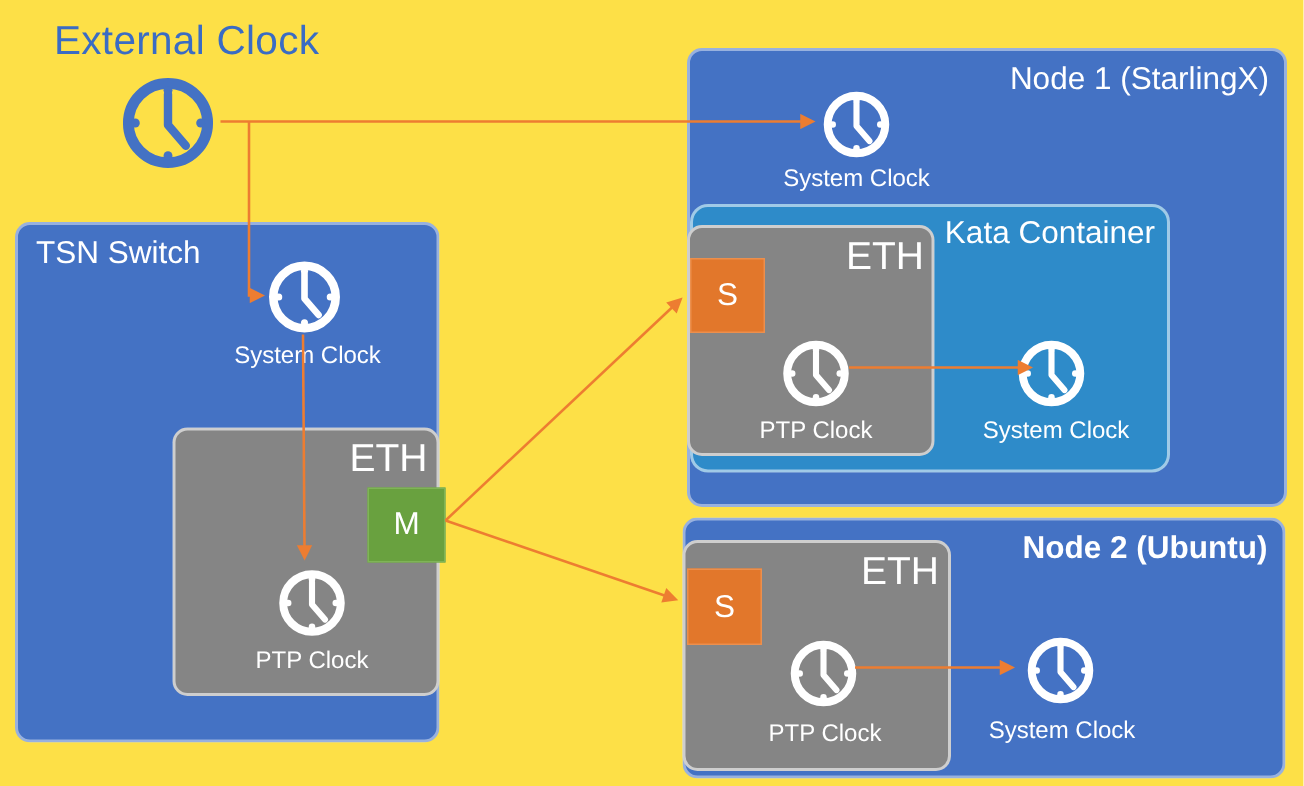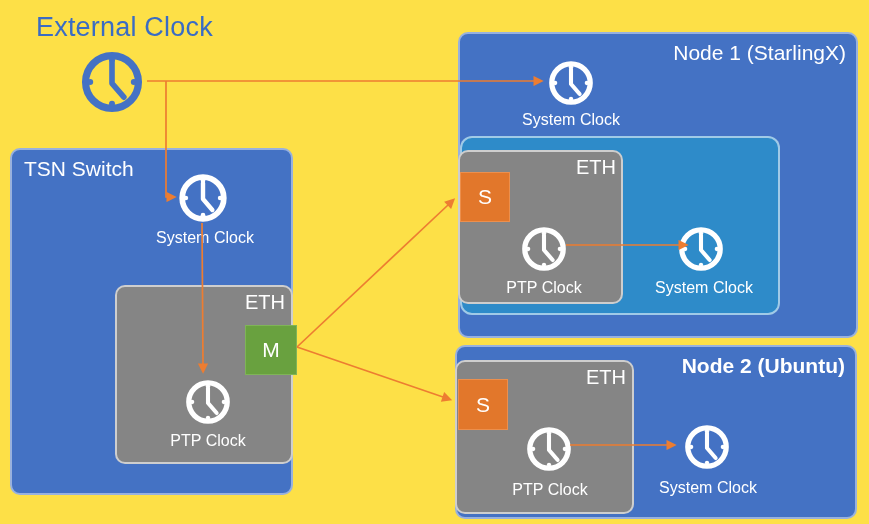--- a/index.html
+++ b/index.html
@@ -19,21 +19,21 @@
   .eth-box{background:#858585;border:2px solid rgba(255,255,255,.6);}
   .box-label{
     position:absolute;color:#ffffff;font-size:21px;white-space:nowrap;line-height:1;
   }
   .box-label.right{text-align:right;}
   .clock-label{
     position:absolute;color:#ffffff;font-size:16px;white-space:nowrap;line-height:1;
     transform:translateX(-50%);
   }
   .eth-label{
-    position:absolute;color:#ffffff;font-size:20px;line-height:1;
+    position:absolute;color:#ffffff;font-size:26px;line-height:1;
   }
   .port{
     position:absolute;display:flex;align-items:center;justify-content:center;
     color:#ffffff;font-size:21px;box-sizing:border-box;
   }
   .port-m{background:#69a13f;border:1px solid #7fb457;}
   .port-s{background:#e2772b;border:1px solid #ec8f4d;}
   .clock{position:absolute;display:block;}
   .clock.white{color:#ffffff;}
   .clock.blue{color:#4472c4;}
@@ -80,20 +80,21 @@
   </div>
 
   <div class="box node-box" style="left:458px;top:32px;width:400px;height:306px;">
     <span class="box-label right" style="right:10px;top:8px;">Node 1 (StarlingX)</span>
     <svg class="clock white" style="left:87px;top:25px" width="48" height="48">
         <use href="#clock-sym"></use>
       </svg>
     <span class="clock-label" style="left:111px;top:78px;">System Clock</span>
 
     <div class="box kata-box" style="left:0px;top:102px;width:320px;height:179px;">
+      <span class="box-label right" style="right:8px;top:7px;">Kata Container</span>
       <svg class="clock white" style="left:215px;top:87px" width="48" height="48">
           <use href="#clock-sym"></use>
         </svg>
       <span class="clock-label" style="left:242px;top:142px;">System Clock</span>
     </div>
 
     <div class="box eth-box" style="left:-2px;top:116px;width:165px;height:154px;">
       <span class="eth-label" style="right:5px;top:5px;">ETH</span>
       <div class="port port-s" style="left:0px;top:20px;width:50px;height:50px;">S</div>
       <svg class="clock white" style="left:60px;top:73px" width="48" height="48">

